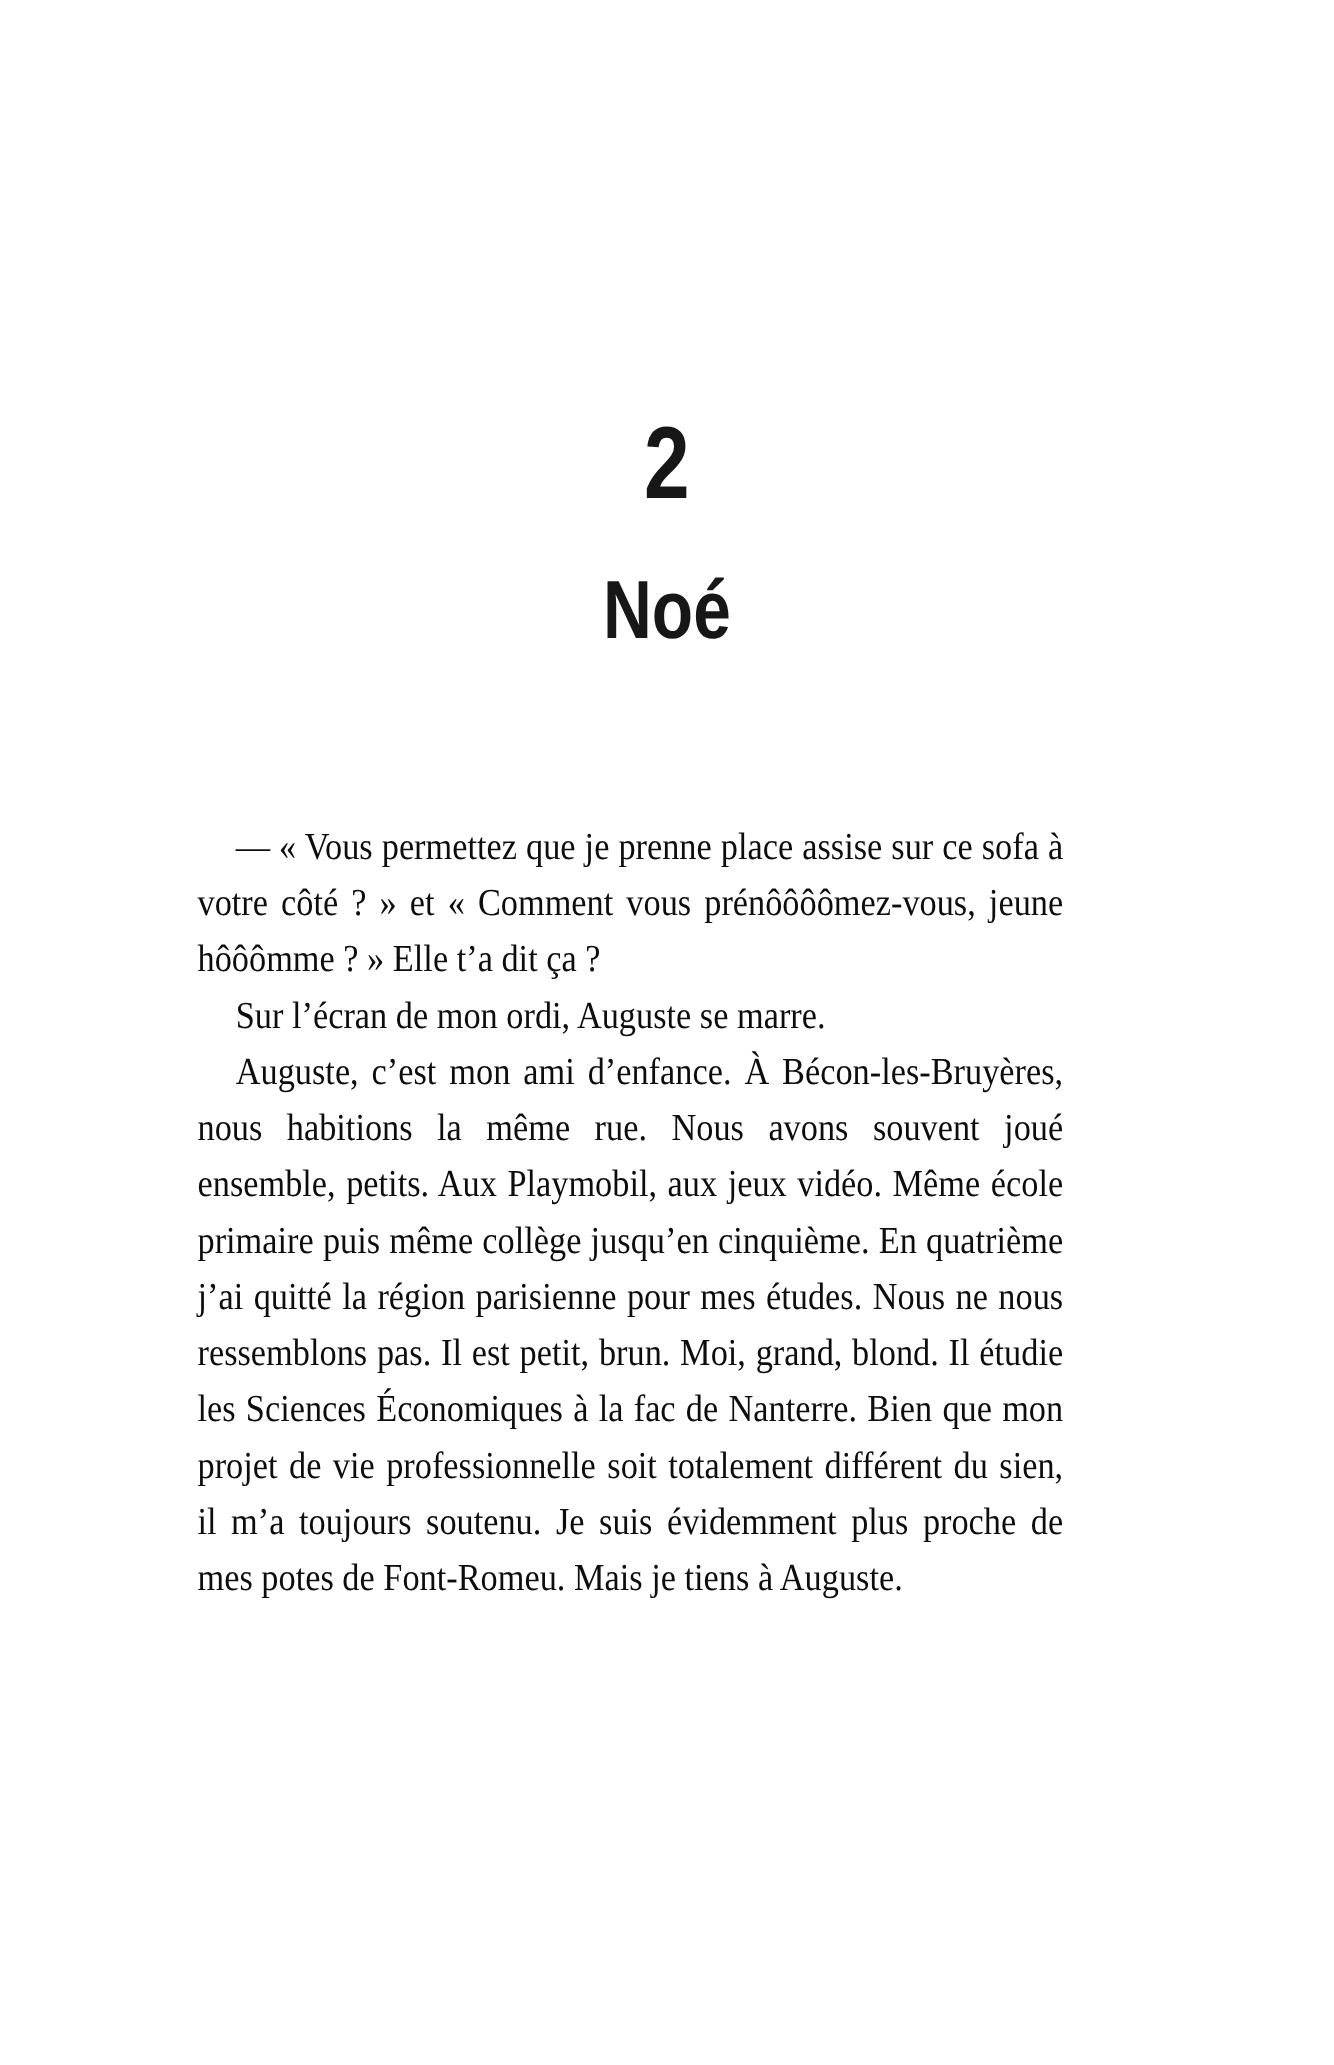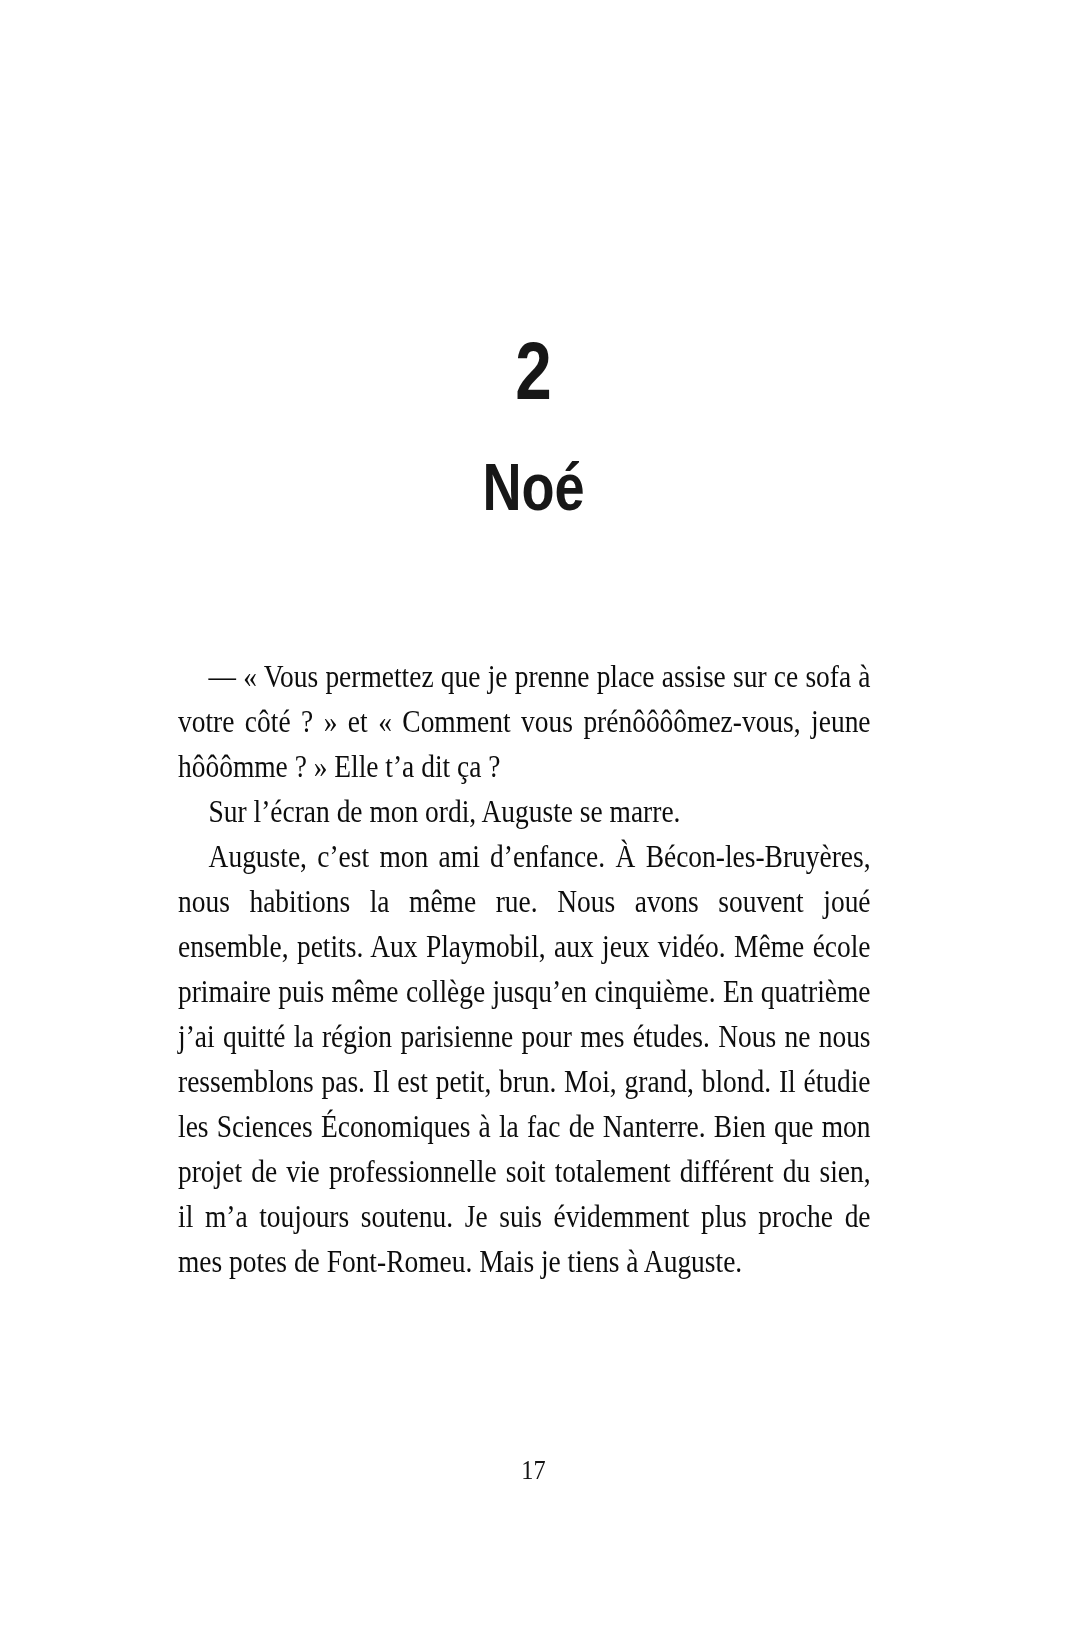--- a/index.html
+++ b/index.html
@@ -46,21 +46,20 @@
     transform-origin: center center;
     display: block;
   }
 
   
   .body-block {
     position: absolute;
     left: 158px;
     top: 655px;
     width: 692px;
-    margin-left: 20px;
   }
   .para {
     font-family: "Liberation Serif", "DejaVu Serif", serif;
     font-size: 30.5px;
     line-height: 45px;
     color: #0d0d0d;
     text-align: justify;
     text-justify: inter-word;
     margin: 0;
     text-indent: 34px;
@@ -98,17 +97,14 @@
     <span class="chapter-number">2</span>
     <span class="chapter-title">Noé</span>
   </div>
 
   <div class="body-block">
     <p class="para">— « Vous permettez que je prenne place assise sur ce sofa à votre côté ? » et « Comment vous prénôôôômez-vous, jeune hôôômme ? » Elle t’a dit ça ?</p>
     <p class="para">Sur l’écran de mon ordi, Auguste se marre.</p>
     <p class="para">Auguste, c’est mon ami d’enfance. À Bécon-les-Bruyères, nous habitions la même rue. Nous avons souvent joué ensemble, petits. Aux Playmobil, aux jeux vidéo. Même école primaire puis même collège jusqu’en cinquième. En quatrième j’ai quitté la région parisienne pour mes études. Nous ne nous ressemblons pas. Il est petit, brun. Moi, grand, blond. Il étudie les Sciences Économiques à la fac de Nanterre. Bien que mon projet de vie professionnelle soit totalement différent du sien, il m’a toujours soutenu. Je suis évidemment plus proche de mes potes de Font-Romeu. Mais je tiens à Auguste.</p>
   </div>
 
-  <div class="folio">
-    <span>17</span>
-  </div>
 
 </div>
 
 </body></html>

